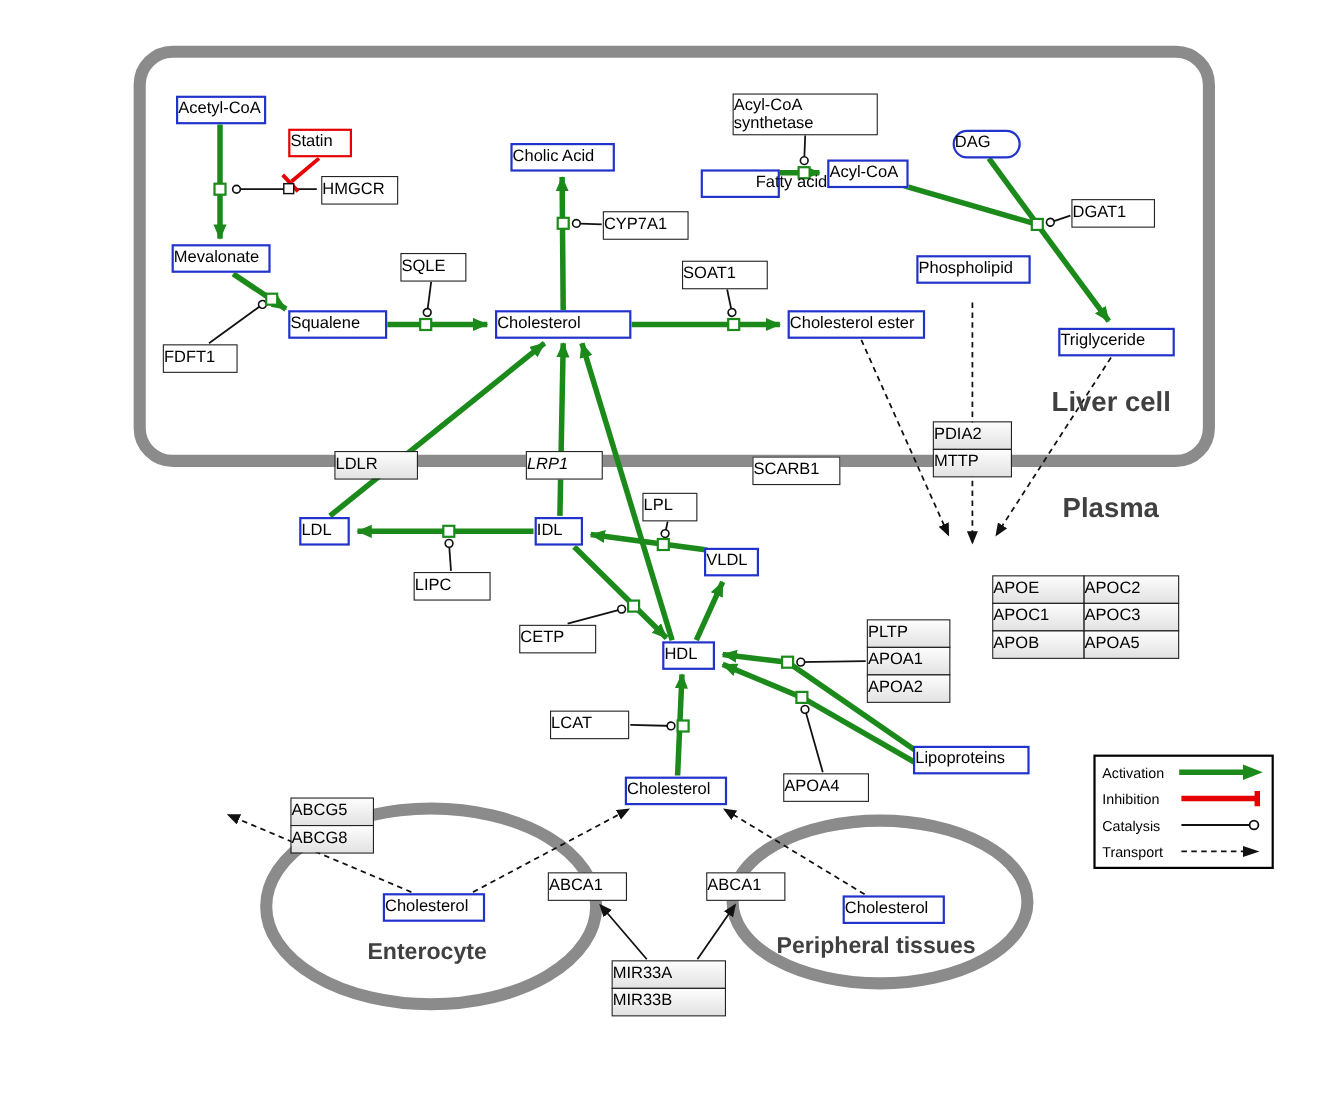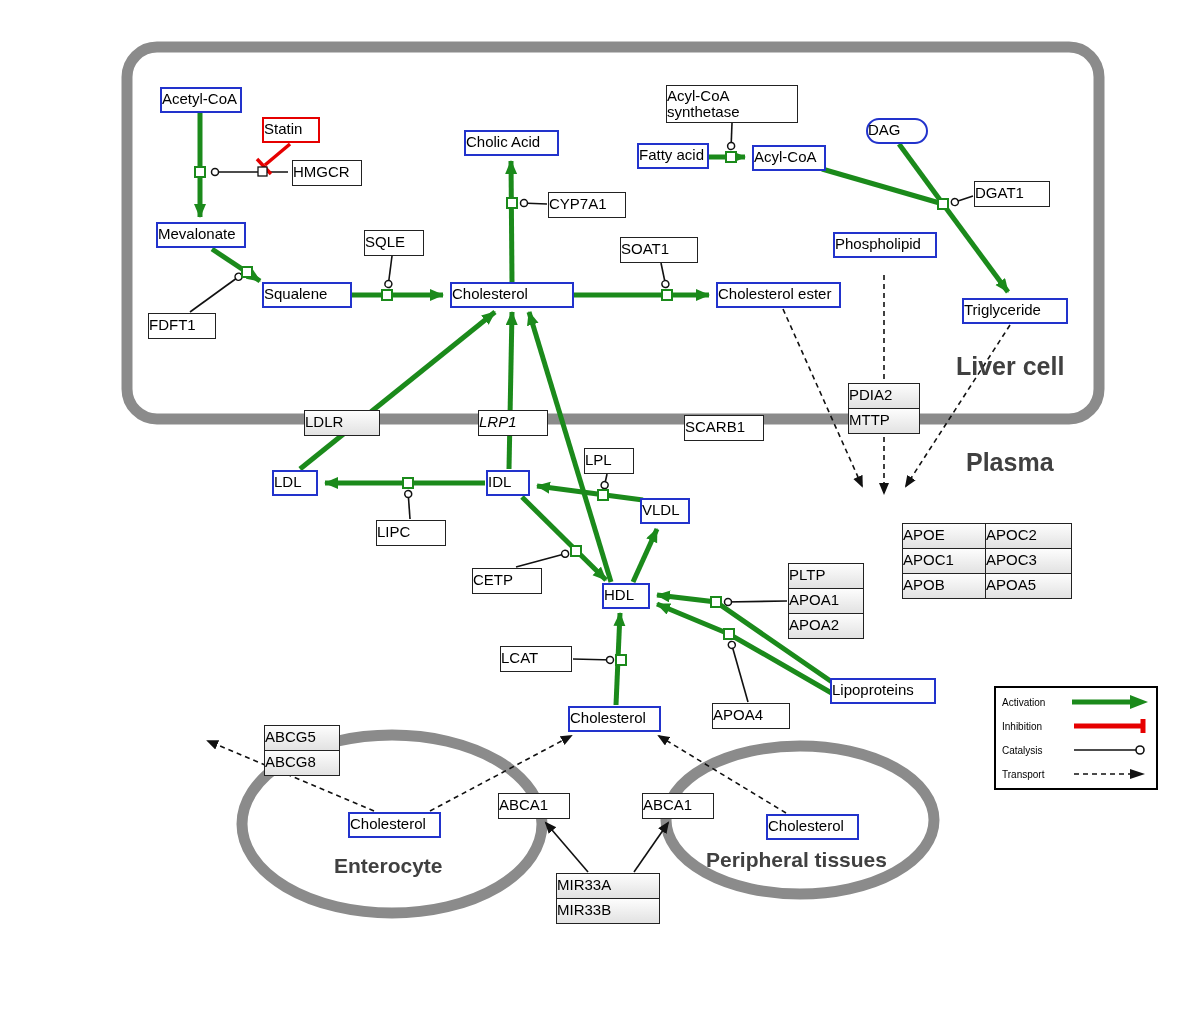--- a/index.html
+++ b/index.html
@@ -11,21 +11,21 @@
   .met  { border:2.5px solid #2233cc; line-height:19px; }
   .drug { border:2.5px solid #e60000; line-height:19px; }
   .shaded { background:linear-gradient(#fdfdfd,#e2e2e2); }
   .twoline { height:38px; line-height:16px; padding-top:2px; }
   .clabel { position:absolute; z-index:2; font-weight:bold; color:#404040; }
   .big { font-size:25px; }
   .mid { font-size:21px; }
   #legend { position:absolute; left:994px; top:686px; width:164px; height:104px;
             border:2.5px solid #000; background:#fff; z-index:3; padding:2px 6px; }
   .lg-row { display:flex; align-items:center; height:24px; }
-  .lg-label { flex:1; font-size:10px; color:#000; }
+  .lg-label { flex:1; font-size:13px; color:#000; }
   .lg-sym { flex:none; }
 </style>
 </head>
 <body>
 
 <div id="stage">
 
   <svg id="edges" width="1200" height="1013">
     <defs>
       <marker id="ag" markerUnits="userSpaceOnUse" markerWidth="16" markerHeight="14" refX="13" refY="6" orient="auto">
@@ -123,21 +123,21 @@
   <div class="clabel big" style="left:956px;top:352px;">Liver cell</div>
   <div class="clabel big" style="left:966px;top:448px;">Plasma</div>
   <div class="clabel mid" style="left:334px;top:854px;">Enterocyte</div>
   <div class="clabel mid" style="left:706px;top:848px;">Peripheral tissues</div>
 
   <div class="node met" style="left:160px;top:87px;width:82px;">Acetyl-CoA</div>
   <div class="node met" style="left:156px;top:222px;width:90px;">Mevalonate</div>
   <div class="node met" style="left:262px;top:282px;width:90px;">Squalene</div>
   <div class="node met" style="left:450px;top:282px;width:124px;">Cholesterol</div>
   <div class="node met" style="left:464px;top:130px;width:95px;">Cholic Acid</div>
-  <div class="node met" style="left:637px;top:143px;width:72px;">Fatty acid</div>
+  <div class="node met" style="left:637px;top:154px;width:72px;padding-left:48px;">Fatty acid</div>
   <div class="node met" style="left:752px;top:145px;width:74px;">Acyl-CoA</div>
   <div class="node met" style="left:866px;top:118px;width:62px;border-radius:13px;">DAG</div>
   <div class="node met" style="left:833px;top:232px;width:104px;">Phospholipid</div>
   <div class="node met" style="left:716px;top:282px;width:125px;">Cholesterol ester</div>
   <div class="node met" style="left:962px;top:298px;width:106px;">Triglyceride</div>
   <div class="node met" style="left:272px;top:470px;width:46px;">LDL</div>
   <div class="node met" style="left:486px;top:470px;width:44px;">IDL</div>
   <div class="node met" style="left:640px;top:498px;width:50px;">VLDL</div>
   <div class="node met" style="left:602px;top:583px;width:48px;">HDL</div>
   <div class="node met" style="left:568px;top:706px;width:93px;">Cholesterol</div>

